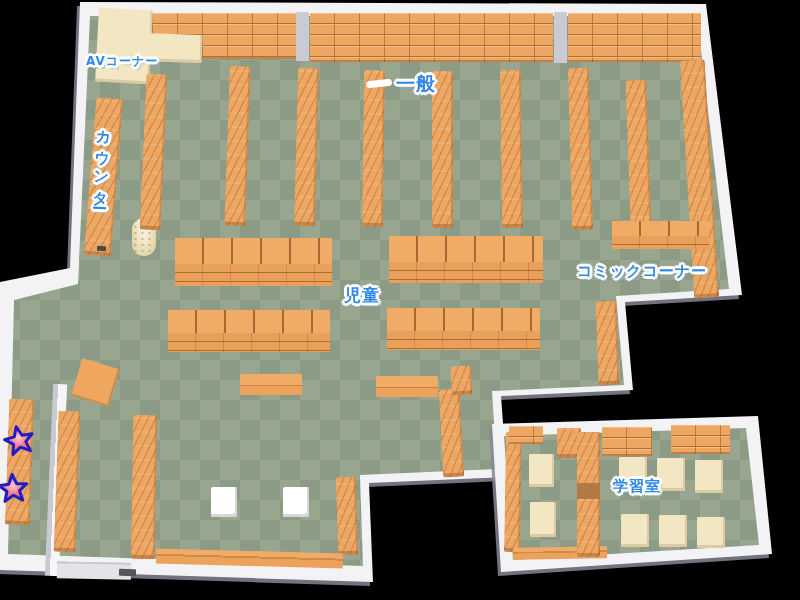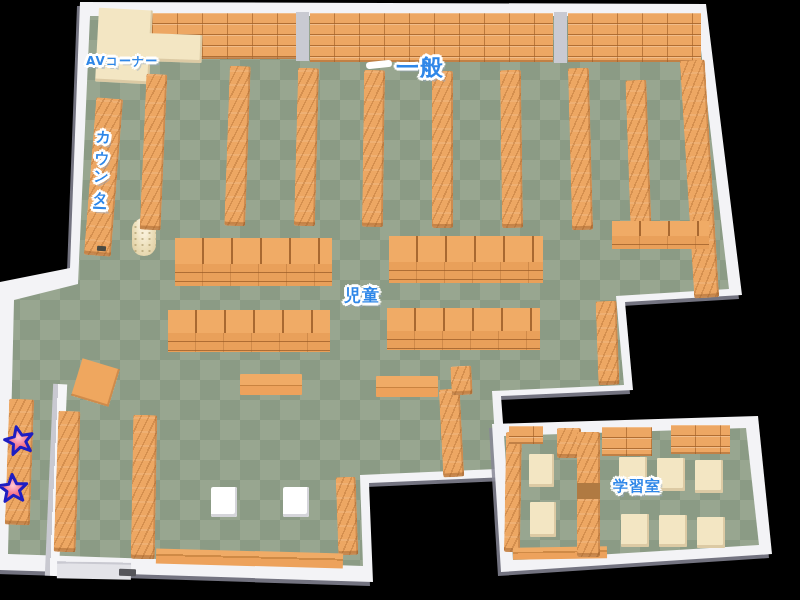--- a/index.html
+++ b/index.html
@@ -44,21 +44,21 @@
   .door-handle{background:#55555a;border-radius:1px;}
   .counter-item{background:#4a4a42;border-radius:1px;}
   .divider-gap{background:#b07a42;}
   
   .map-label{position:absolute;color:var(--label_blue,#2f87e8);font-weight:700;letter-spacing:1px;white-space:nowrap;
     text-shadow:-2px -2px 0 #fff,2px -2px 0 #fff,-2px 2px 0 #fff,2px 2px 0 #fff,-2px 0 0 #fff,2px 0 0 #fff,
       0 -2px 0 #fff,0 2px 0 #fff,-3px 0 0 #fff,3px 0 0 #fff,0 3px 0 #fff,0 -3px 0 #fff,3px 4px 0 rgba(150,170,200,.5);
     z-index:10;}
   .label-av{left:86px;top:53px;font-size:12px;}
   .label-counter{left:92px;top:120px;font-size:15px;writing-mode:vertical-rl;letter-spacing:3px;transform:rotate(3deg);}
-  .label-general{left:396px;top:52px;font-size:23px;}
+  .label-general{left:396px;top:71px;font-size:19px;}
   .label-general::before{content:"";position:absolute;left:-30px;top:9px;width:26px;height:7px;background:#fff;border-radius:4px;transform:rotate(-6deg);}
   .label-children{left:344px;top:284px;font-size:17px;}
   .label-comic{left:577px;top:262px;font-size:15px;}
   .label-study{left:613px;top:477px;font-size:15px;}
   .marker{position:absolute;width:32px;height:32px;transform:translate(-50%,-50%) rotate(-12deg);z-index:11;}
   .marker.m2{transform:translate(-50%,-50%) rotate(-4deg);}
   .z3{z-index:3;} .z6{z-index:6;}
 </style>
 </head>
 <body>
@@ -150,20 +150,21 @@
   <div class="abs desk z6" style="left:657px;top:458px;width:28px;height:33px;"></div>
   <div class="abs desk z6" style="left:695px;top:460px;width:28px;height:33px;"></div>
   <div class="abs desk z6" style="left:621px;top:514px;width:28px;height:33px;"></div>
   <div class="abs desk z6" style="left:659px;top:515px;width:28px;height:32px;"></div>
   <div class="abs desk z6" style="left:697px;top:517px;width:28px;height:31px;"></div>
 
   <div class="map-label label-av">AVコーナー</div>
   <div class="map-label label-counter">カウンター</div>
   <div class="map-label label-general">一般</div>
   <div class="map-label label-children">児童</div>
+  <div class="map-label label-comic">コミックコーナー</div>
   <div class="map-label label-study">学習室</div>
 
   <svg class="marker" viewBox="0 0 32 32" style="left: 19px; top: 440px;">
     <defs>
       <radialGradient id="starGrad" cx="50%" cy="42%" r="60%">
         <stop offset="0%" stop-color="#ffc9d4"></stop>
           <stop offset="55%" stop-color="#f5768b"></stop>
           <stop offset="100%" stop-color="#ef5f78"></stop>
       </radialGradient>
     </defs>

